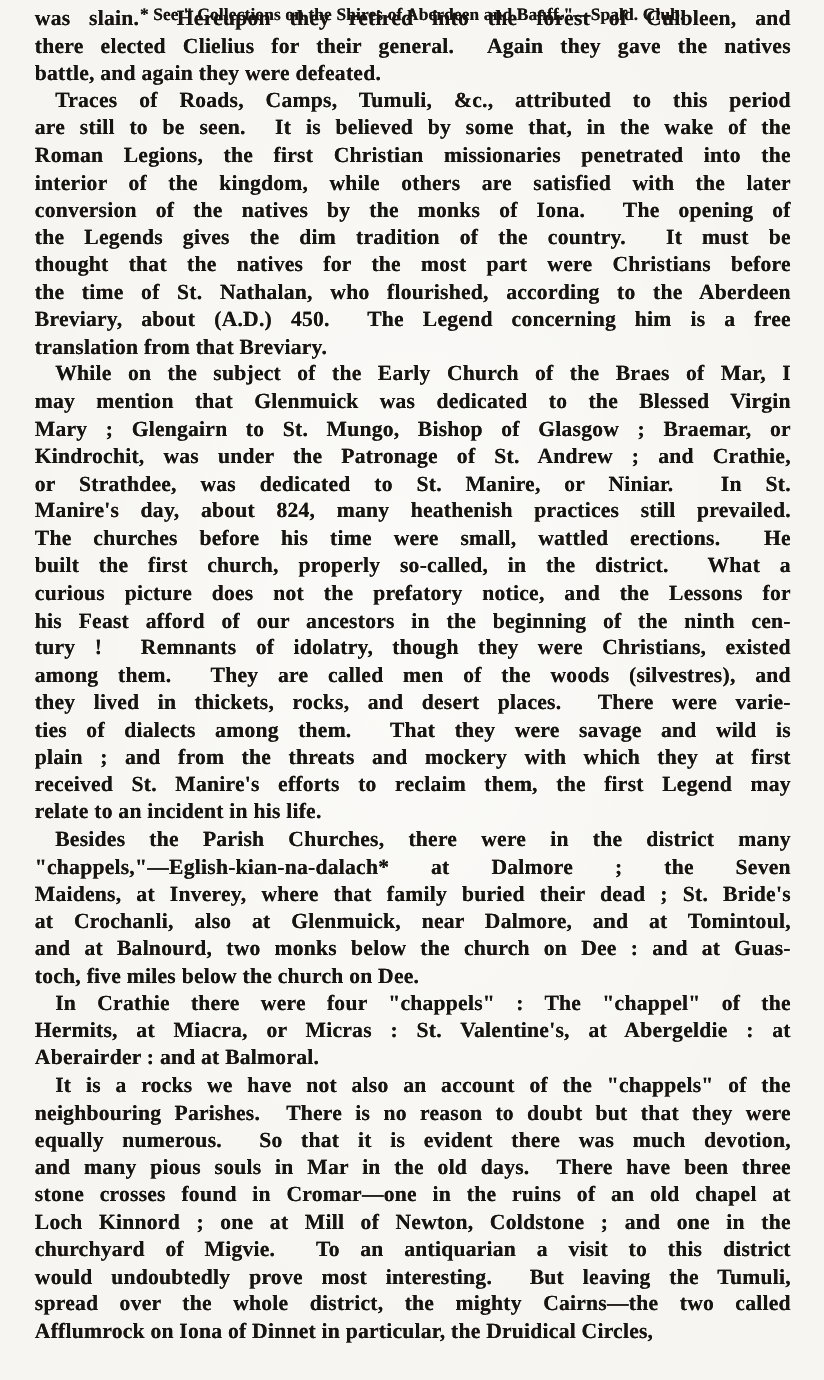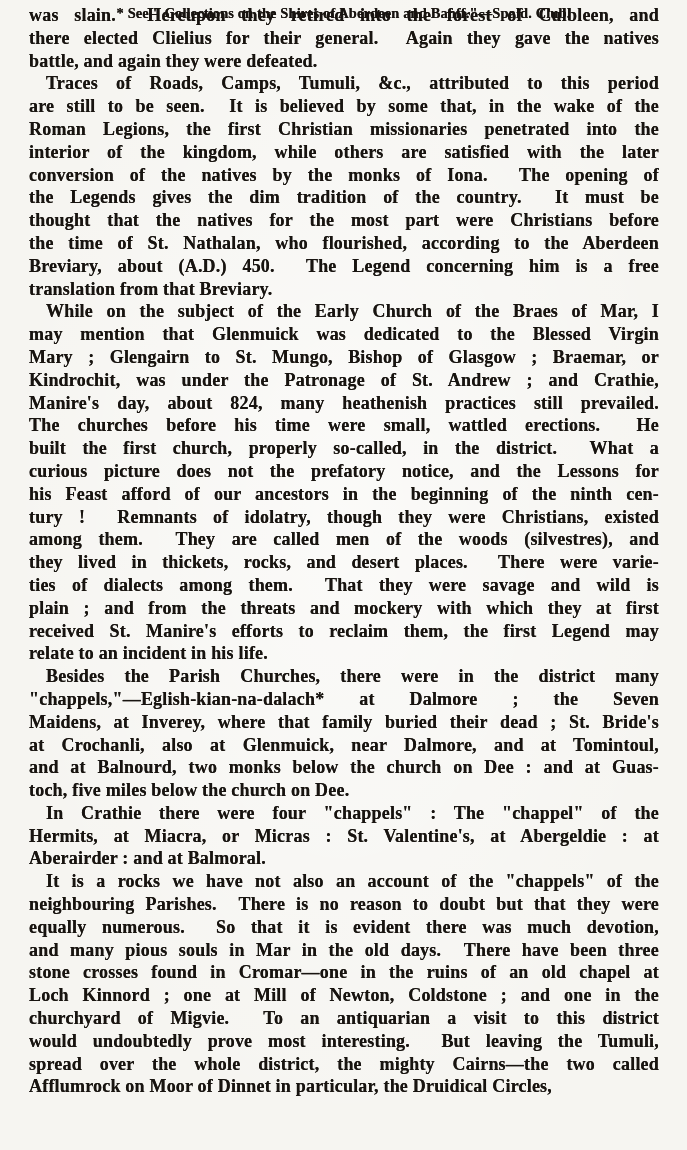--- a/index.html
+++ b/index.html
@@ -70,20 +70,21 @@
         <div class="line">thought that the natives for the most part were Christians before</div>
         <div class="line">the time of St. Nathalan, who flourished, according to the Aberdeen</div>
         <div class="line">Breviary, about (A.D.) 450.&nbsp; The Legend concerning him is a free</div>
         <div class="line last">translation from that Breviary.</div>
       </div>
       <div class="para">
         <div class="line first">While on the subject of the Early Church of the Braes of Mar, I</div>
         <div class="line">may mention that Glenmuick was dedicated to the Blessed Virgin</div>
         <div class="line">Mary ; Glengairn to St. Mungo, Bishop of Glasgow ; Braemar, or</div>
         <div class="line">Kindrochit, was under the Patronage of St. Andrew ; and Crathie,</div>
+        <div class="line">or Strathdee, was dedicated to St. Manire, or Niniar.&nbsp; In St.</div>
         <div class="line">Manire's day, about 824, many heathenish practices still prevailed.</div>
         <div class="line">The churches before his time were small, wattled erections.&nbsp; He</div>
         <div class="line">built the first church, properly so-called, in the district.&nbsp; What a</div>
         <div class="line">curious picture does not the prefatory notice, and the Lessons for</div>
         <div class="line">his Feast afford of our ancestors in the beginning of the ninth cen-</div>
         <div class="line">tury !&nbsp; Remnants of idolatry, though they were Christians, existed</div>
         <div class="line">among them.&nbsp; They are called men of the woods (silvestres), and</div>
         <div class="line">they lived in thickets, rocks, and desert places.&nbsp; There were varie-</div>
         <div class="line">ties of dialects among them.&nbsp; That they were savage and wild is</div>
         <div class="line">plain ; and from the threats and mockery with which they at first</div>
@@ -106,17 +107,17 @@
       <div class="para">
         <div class="line first">It is a rocks we have not also an account of the "chappels" of the</div>
         <div class="line">neighbouring Parishes.&nbsp; There is no reason to doubt but that they were</div>
         <div class="line">equally numerous.&nbsp; So that it is evident there was much devotion,</div>
         <div class="line">and many pious souls in Mar in the old days.&nbsp; There have been three</div>
         <div class="line">stone crosses found in Cromar—one in the ruins of an old chapel at</div>
         <div class="line">Loch Kinnord ; one at Mill of Newton, Coldstone ; and one in the</div>
         <div class="line">churchyard of Migvie.&nbsp; To an antiquarian a visit to this district</div>
         <div class="line">would undoubtedly prove most interesting.&nbsp; But leaving the Tumuli,</div>
         <div class="line">spread over the whole district, the mighty Cairns—the two called</div>
-        <div class="line last">Afflumrock on Moor of Dinnet in particular, the Druidical Circles,</div>
+        <div class="line last">Afflumrock on Iona of Dinnet in particular, the Druidical Circles,</div>
       </div>
     </div>
   <div class="footnote">* See " Collections on the Shires of Aberdeen and Banff."—Spald. Club.</div>
 </div>
 
 </body></html>

